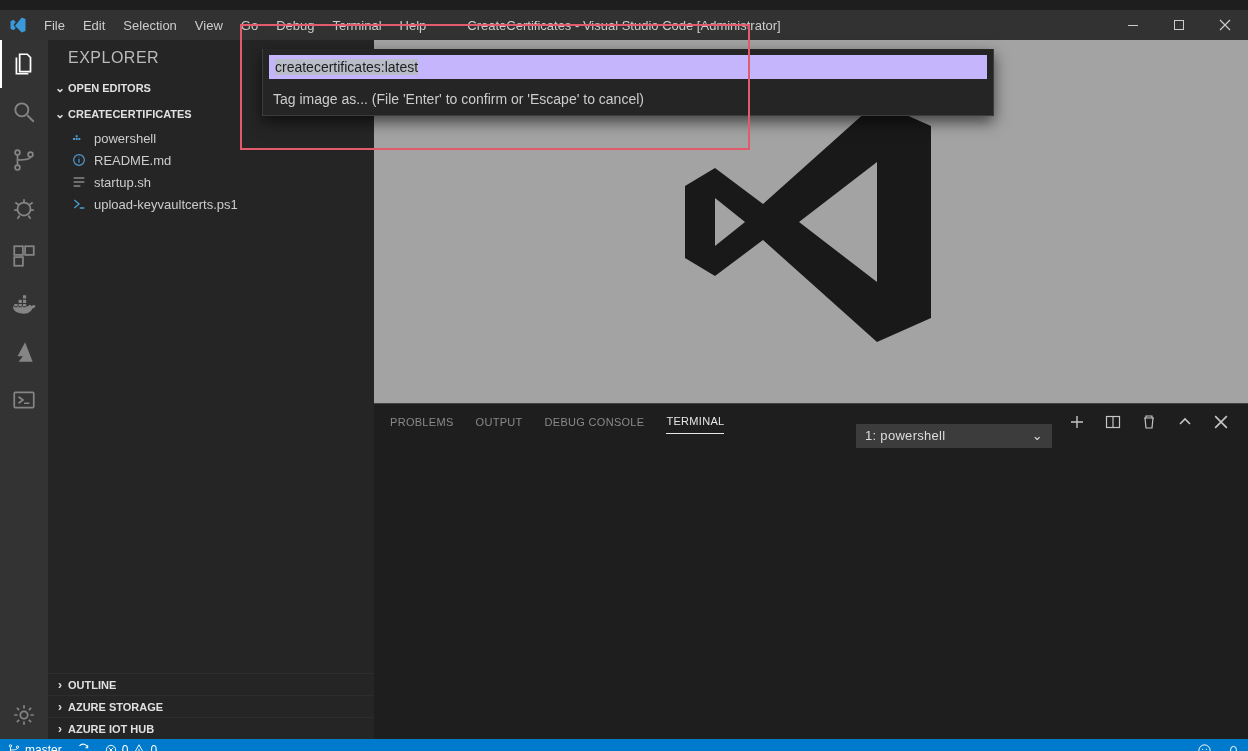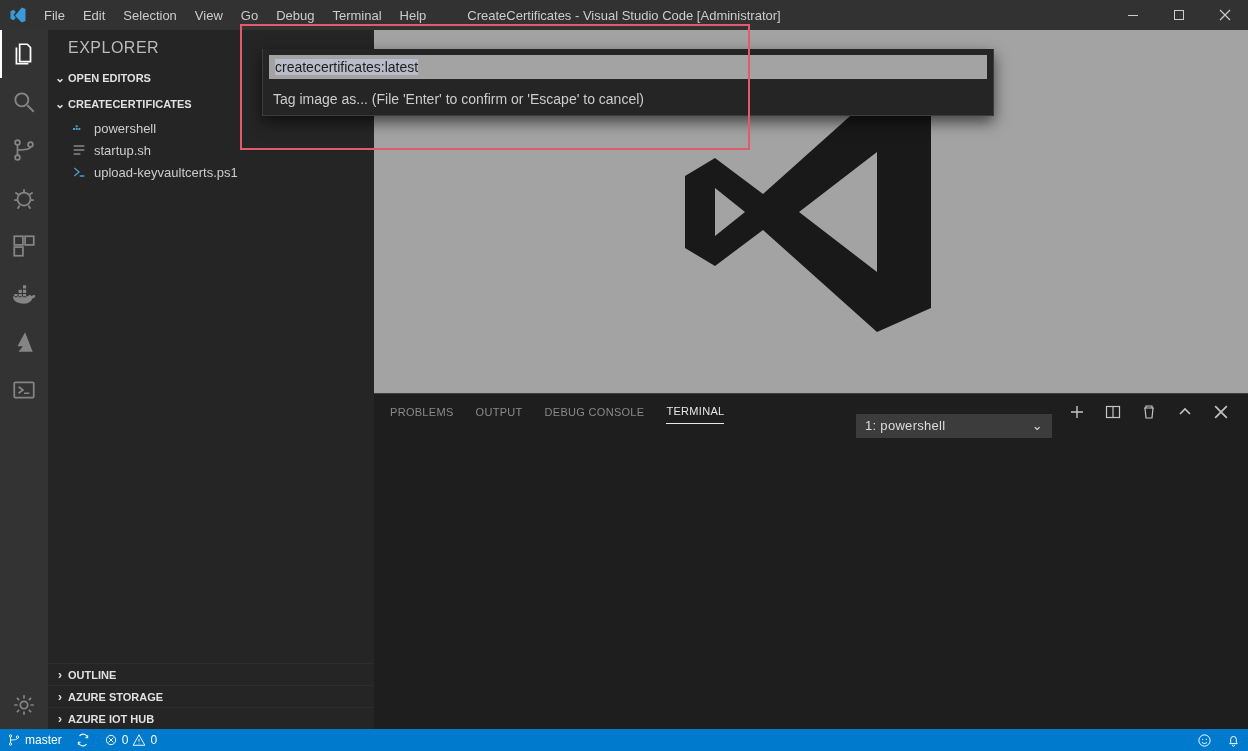--- a/index.html
+++ b/index.html
@@ -13,20 +13,21 @@
     overflow: hidden;
     position: relative;
   }
   
   .titlebar {
     height: 30px;
     background: #323233;
     display: flex;
     align-items: center;
     position: relative;
+    margin-top: 10px;
   }
   .titlebar .logo {
     width: 35px; display:flex; align-items:center; justify-content:center;
   }
   .menu { display:flex; align-items:center; height:100%; }
   .menu-item { padding: 0 9px; cursor:default; color:#cccccc; }
   .title-center {
     position:absolute; left:50%; transform:translateX(-50%);
     color:#cccccc; white-space:nowrap;
   }
@@ -239,20 +240,29 @@
         <span>CREATECERTIFICATES</span>
       </div>
       <div class="files">
         <div class="file-row">
           <span class="ficon" style="color:#4e9bcd">
             <svg width="16" height="16" viewBox="0 0 24 24">
                 <path fill="currentColor" d="M3 12h3v3H3zM7 12h3v3H7zM11 12h3v3h-3zM7 8h3v3H7z"></path>
               </svg>
           </span>
           <span>powershell</span>
+        </div>
+        <div class="file-row">
+          <span class="ficon" style="color:#4e9bcd">
+            <svg width="16" height="16" viewBox="0 0 24 24">
+                <circle cx="12" cy="12" r="8" fill="none" stroke="currentColor" stroke-width="1.8"></circle>
+                <path stroke="currentColor" stroke-width="1.8" d="M12 10v6M12 7v1"></path>
+              </svg>
+          </span>
+          <span>README.md</span>
         </div>
         <div class="file-row">
           <span class="ficon" style="color:#b8b8b8">
             <svg width="16" height="16" viewBox="0 0 24 24">
                 <path stroke="currentColor" stroke-width="1.6" d="M4 6h16M4 12h16M4 18h10"></path>
               </svg>
           </span>
           <span>startup.sh</span>
         </div>
         <div class="file-row">
@@ -328,21 +338,21 @@
           </div>
         </div>
       </div>
     </div>
   </div>
 </div>
 
 <div class="highlight-box"></div>
 <div class="quickinput">
   <div style="padding:0;">
-    <div style="margin:6px;background:#a3a3a3;padding:4px 6px;font-size:14px;">
+    <div style="margin:6px;background:#c4b5fd;padding:4px 6px;font-size:14px;">
       <span class="sel-text">createcertificates:latest</span>
     </div>
   </div>
   <div class="desc">Tag image as... (File 'Enter' to confirm or 'Escape' to cancel)</div>
 </div>
 
 <div class="statusbar">
   <div class="sb-item">
     <svg width="14" height="14" viewBox="0 0 24 24">
         <circle cx="6" cy="5" r="2" fill="none" stroke="#fff" stroke-width="1.6"></circle>

